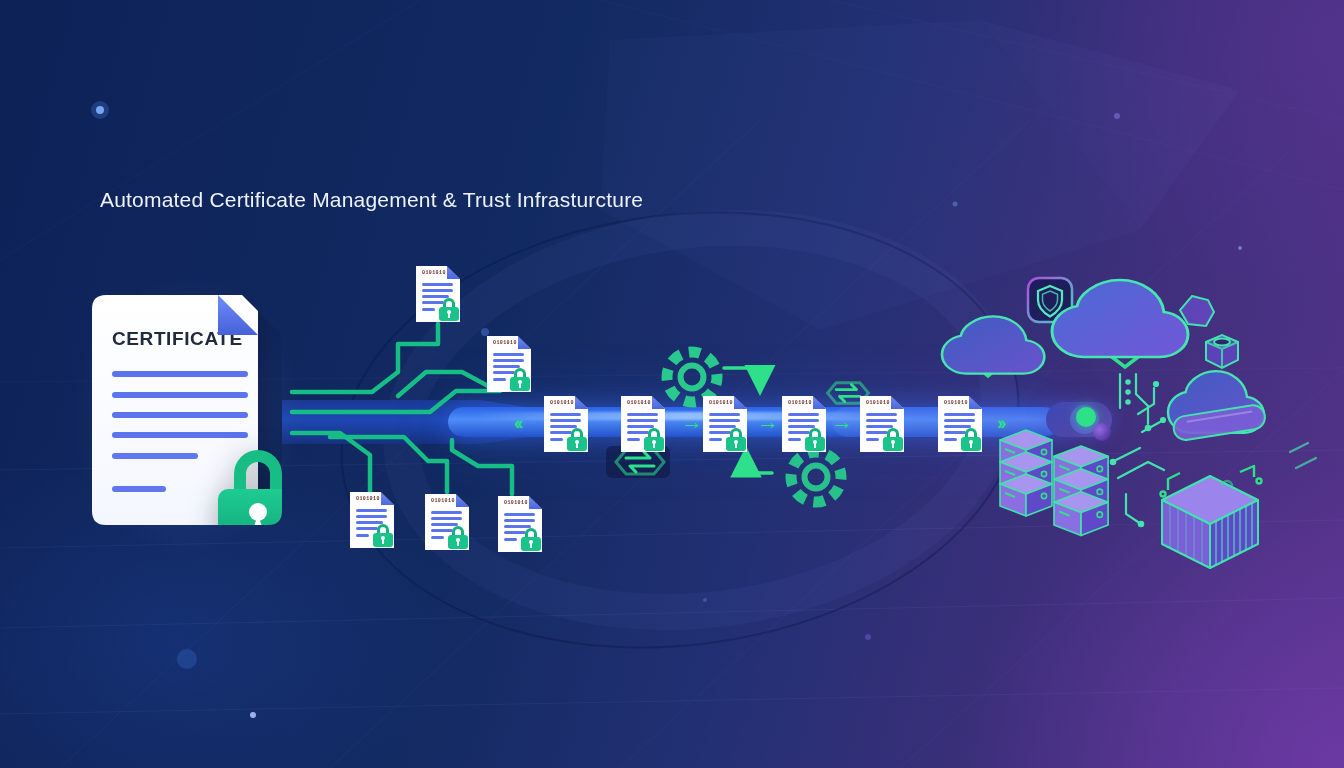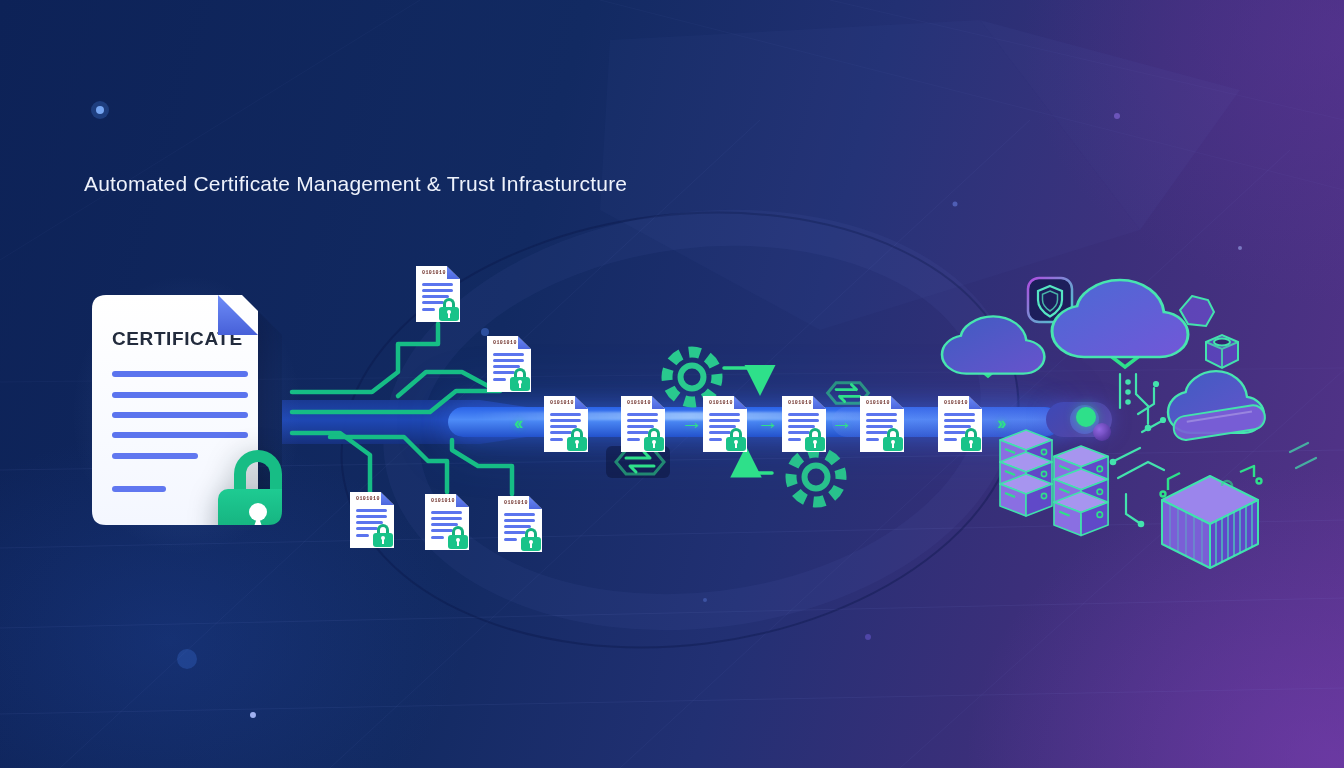--- a/index.html
+++ b/index.html
@@ -8,21 +8,21 @@
     background:
       radial-gradient(520px 420px at 1330px 760px, rgba(124,62,182,.55), rgba(124,62,182,0) 70%),
       radial-gradient(460px 380px at 1344px 40px, rgba(92,52,150,.5), rgba(92,52,150,0) 70%),
       radial-gradient(420px 300px at 170px 640px, rgba(42,84,190,.22), rgba(42,84,190,0) 70%),
       linear-gradient(105deg,#0d2257 0%,#122a62 38%,#223073 58%,#3b2f7a 76%,#56338a 100%);}
   svg{position:absolute;left:0;top:0;}
   .bgsvg{z-index:1;}
   .fgsvg{z-index:3;}
   
   .title{position:absolute;left:84px;top:118px;z-index:6;color:#ffffff;font-size:43px;font-weight:800;letter-spacing:.5px;margin:0;}
-  .subtitle{position:absolute;left:84px;top:172px;z-index:6;color:#eef2fc;font-size:21px;font-weight:400;letter-spacing:.2px;margin:0;}
+  .subtitle{position:absolute;left:84px;top:172px;z-index:6;color:#eef2fc;font-size:21px;font-weight:400;letter-spacing:.2px;margin:16px;}
   
   .beam{position:absolute;left:282px;top:400px;width:275px;height:44px;z-index:2;
     background:linear-gradient(180deg,#1a3a94,#1f49b8 45%,#16317f);
     clip-path:polygon(0 0,72% 0,100% 26%,100% 74%,72% 100%,0 100%);opacity:.95;}
   .pipe{position:absolute;left:448px;top:407px;width:612px;height:30px;border-radius:15px;z-index:2;
     background:linear-gradient(180deg,#2a63e8,#4e8cf8 42%,#2352cc);
     box-shadow:0 0 26px rgba(59,110,245,.55),0 0 60px rgba(59,110,245,.25);}
   .pipe-streak{position:absolute;left:474px;top:412px;width:430px;height:8px;border-radius:4px;z-index:2;
     background:linear-gradient(90deg,rgba(170,210,255,0),rgba(175,212,255,.75),rgba(170,210,255,.05));filter:blur(1px);}
   .pipe-mid{position:absolute;left:832px;top:407px;width:224px;height:30px;border-radius:15px;z-index:2;

